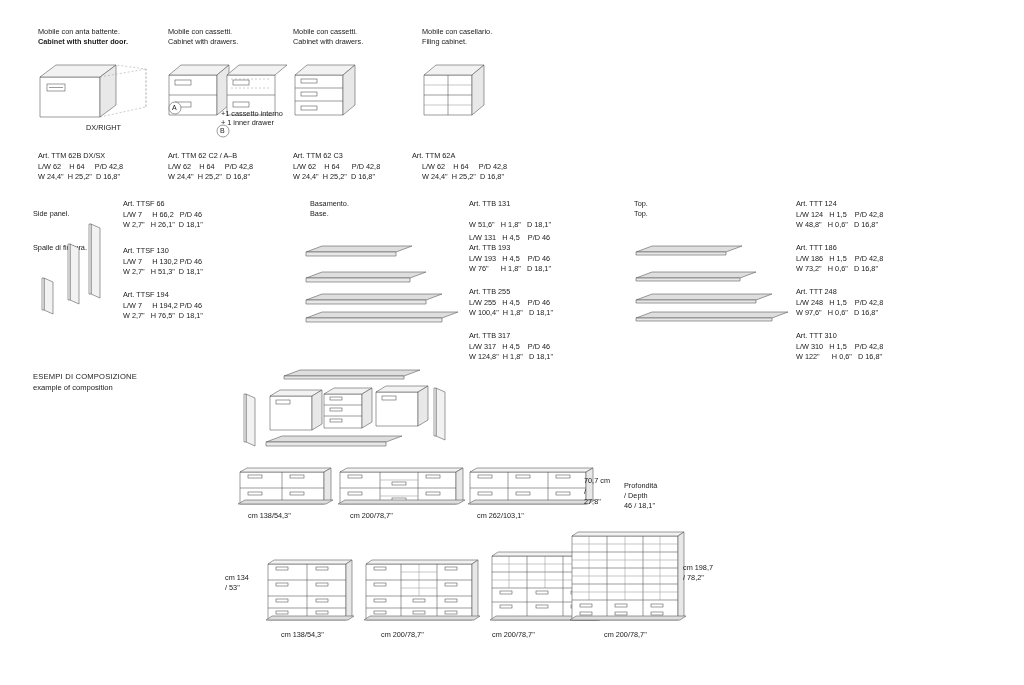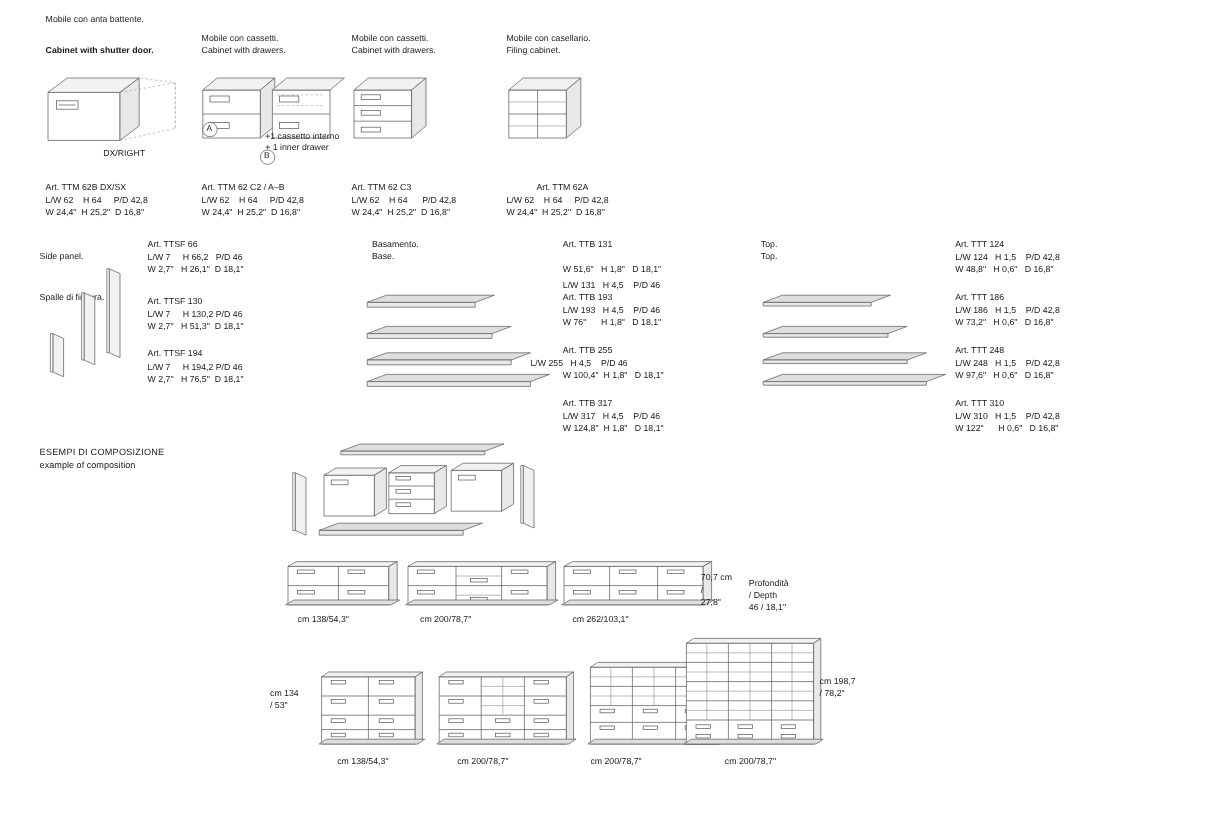--- a/index.html
+++ b/index.html
@@ -18,21 +18,21 @@
   .fill-w{fill:#ffffff;}
   .fill-g{fill:#f2f2f2;}
   .fill-g2{fill:#e8e8e8;}
   .fill-g3{fill:#dedede;}
   .dash{stroke:#9a9a9a;stroke-width:.5;fill:none;stroke-dasharray:2 2;}
   .circ{stroke:#5a5a5a;stroke-width:.6;fill:#fff;}
 </style>
 </head>
 <body>
 
-<div class="t s7" style="left:38px;top:12px;">Mobile con anta battente.</div>
+<div class="t s7" style="left:38px;top:28px;">Mobile con anta battente.</div>
 <div class="t s7" style="left:38px;top:38px;font-weight:bold;">Cabinet with shutter door.</div>
 <div class="t s7" style="left:168px;top:28px;">Mobile con cassetti.</div>
 <div class="t s7" style="left:168px;top:38px;">Cabinet with drawers.</div>
 <div class="t s7" style="left:293px;top:28px;">Mobile con cassetti.</div>
 <div class="t s7" style="left:293px;top:38px;">Cabinet with drawers.</div>
 <div class="t s7" style="left:422px;top:28px;">Mobile con casellario.</div>
 <div class="t s7" style="left:422px;top:38px;">Filing cabinet.</div>
 
 <svg style="left:36px;top:55px;" width="135" height="70" viewBox="0 0 135 70">
   <polygon class="ln fill-w" points="4,22 4,62 64,62 64,22"></polygon>
@@ -98,21 +98,21 @@
 <div class="t s7" style="left:38px;top:173px;">W 24,4"  H 25,2"  D 16,8"</div>
 
 <div class="t s7" style="left:168px;top:152px;">Art. TTM 62 C2 / A–B</div>
 <div class="t s7" style="left:168px;top:163px;">L/W 62    H 64     P/D 42,8</div>
 <div class="t s7" style="left:168px;top:173px;">W 24,4"  H 25,2"  D 16,8"</div>
 
 <div class="t s7" style="left:293px;top:152px;">Art. TTM 62 C3</div>
 <div class="t s7" style="left:293px;top:163px;">L/W 62    H 64      P/D 42,8</div>
 <div class="t s7" style="left:293px;top:173px;">W 24,4"  H 25,2"  D 16,8"</div>
 
-<div class="t s7" style="left:447px;top:152px;text-align:right;">Art. TTM 62A</div>
+<div class="t s7" style="left:412px;top:152px;text-align:right;">Art. TTM 62A</div>
 <div class="t s7" style="left:422px;top:163px;">L/W 62    H 64     P/D 42,8</div>
 <div class="t s7" style="left:422px;top:173px;">W 24,4"  H 25,2"  D 16,8"</div>
 
 <div class="t s7" style="left:33px;top:200px;margin-top:44px;">Spalle di finitura.</div>
 <div class="t s7" style="left:33px;top:210px;">Side panel.</div>
 
 <div class="t s7" style="left:123px;top:200px;">Art. TTSF 66</div>
 <div class="t s7" style="left:123px;top:211px;">L/W 7     H 66,2   P/D 46</div>
 <div class="t s7" style="left:123px;top:221px;">W 2,7"   H 26,1"  D 18,1"</div>
 
@@ -141,21 +141,21 @@
 
 <div class="t s7" style="left:469px;top:200px;">Art. TTB 131</div>
 <div class="t s7" style="left:469px;top:211px;margin-top:23px;">L/W 131   H 4,5    P/D 46</div>
 <div class="t s7" style="left:469px;top:221px;">W 51,6"   H 1,8"   D 18,1"</div>
 
 <div class="t s7" style="left:469px;top:244px;">Art. TTB 193</div>
 <div class="t s7" style="left:469px;top:255px;">L/W 193   H 4,5    P/D 46</div>
 <div class="t s7" style="left:469px;top:265px;">W 76"      H 1,8"   D 18,1"</div>
 
 <div class="t s7" style="left:469px;top:288px;">Art. TTB 255</div>
-<div class="t s7" style="left:442px;top:299px;">L/W 255   H 4,5    P/D 46</div>
+<div class="t s7" style="left:469px;top:299px;">L/W 255   H 4,5    P/D 46</div>
 <div class="t s7" style="left:469px;top:309px;">W 100,4"  H 1,8"   D 18,1"</div>
 
 <div class="t s7" style="left:469px;top:332px;">Art. TTB 317</div>
 <div class="t s7" style="left:469px;top:343px;">L/W 317   H 4,5    P/D 46</div>
 <div class="t s7" style="left:469px;top:353px;">W 124,8"  H 1,8"   D 18,1"</div>
 
 <svg style="left:300px;top:238px;" width="160" height="90" viewBox="0 0 160 90">
   <polygon class="ln fill-g3" points="6,14 96,14 112,8 22,8"></polygon>
   <polygon class="ln fill-g2" points="6,14 6,18 96,18 96,14"></polygon>
   <polygon class="ln fill-g3" points="6,40 110,40 126,34 22,34"></polygon>

